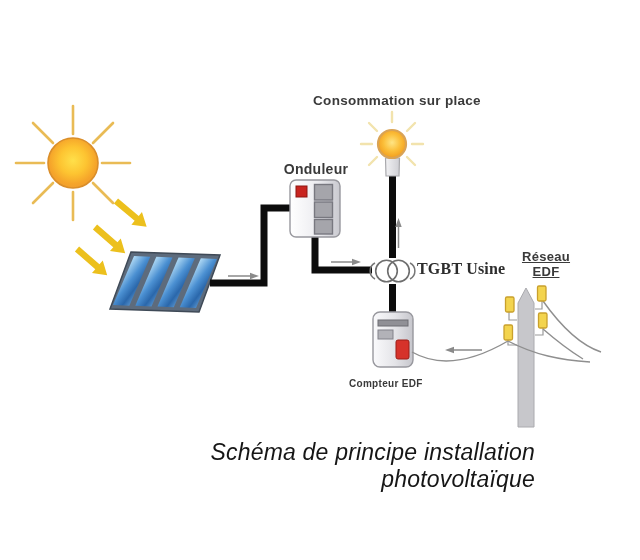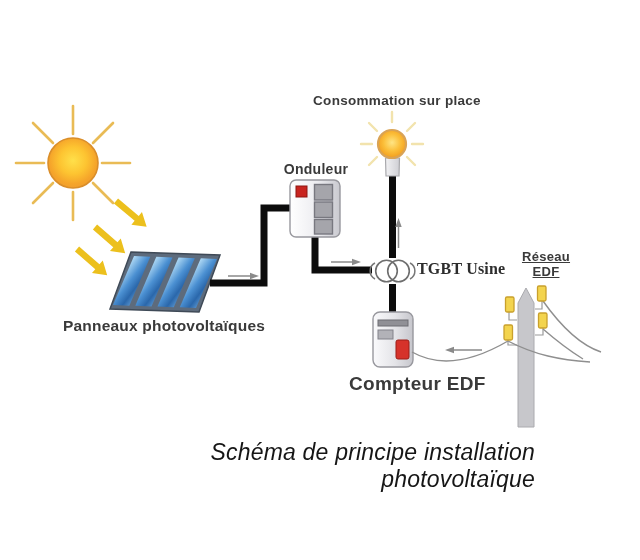--- a/index.html
+++ b/index.html
@@ -14,21 +14,21 @@
   }
   .lbl.center{text-align:center;}
   .lbl-consumption{left:297px;top:93px;width:200px;font-size:13.5px;}
   .lbl-inverter{left:281px;top:162px;width:70px;font-size:14px;}
   .lbl-panels{left:63px;top:317px;font-size:15.5px;letter-spacing:0.2px;}
   .lbl-tgbt{
     left:417px;top:260px;font-family:"Liberation Serif",serif;
     font-size:16px;color:#2d2d2d;letter-spacing:0.2px;
   }
   .lbl-grid{left:508px;top:249px;width:76px;font-size:13px;line-height:15px;text-decoration:underline;}
-  .lbl-meter{left:349px;top:376px;font-size:19px;line-height:15.5px;}
+  .lbl-meter{left:349px;top:376px;font-size:10px;line-height:15.5px;}
   .caption{
     position:absolute;left:55px;top:439px;width:480px;text-align:right;
     font-style:italic;font-weight:normal;font-size:23px;color:#161616;
     letter-spacing:0.2px;font-family:"Liberation Sans",sans-serif;
   }
 </style>
 </head>
 <body>
 
 <div class="stage">
@@ -188,21 +188,20 @@
         <line x1="482" y1="350" x2="453" y2="350"></line>
         <polygon points="445,350 454,346.8 454,353.2" fill="#8a8a8a" stroke="none"></polygon>
       </g>
     </g>
   </svg>
 
   <div class="lbl center lbl-consumption">Consommation sur place</div>
 
   <div class="lbl center lbl-inverter">Onduleur</div>
 
-  <div class="lbl lbl-panels">Panneaux photovoltaïques</div>
 
   <div class="lbl lbl-tgbt">TGBT Usine</div>
 
   <div class="lbl center lbl-grid">
     <div>Réseau</div>
     <div>EDF</div>
   </div>
 
   <div class="lbl lbl-meter">
     <div>Compteur EDF</div>

